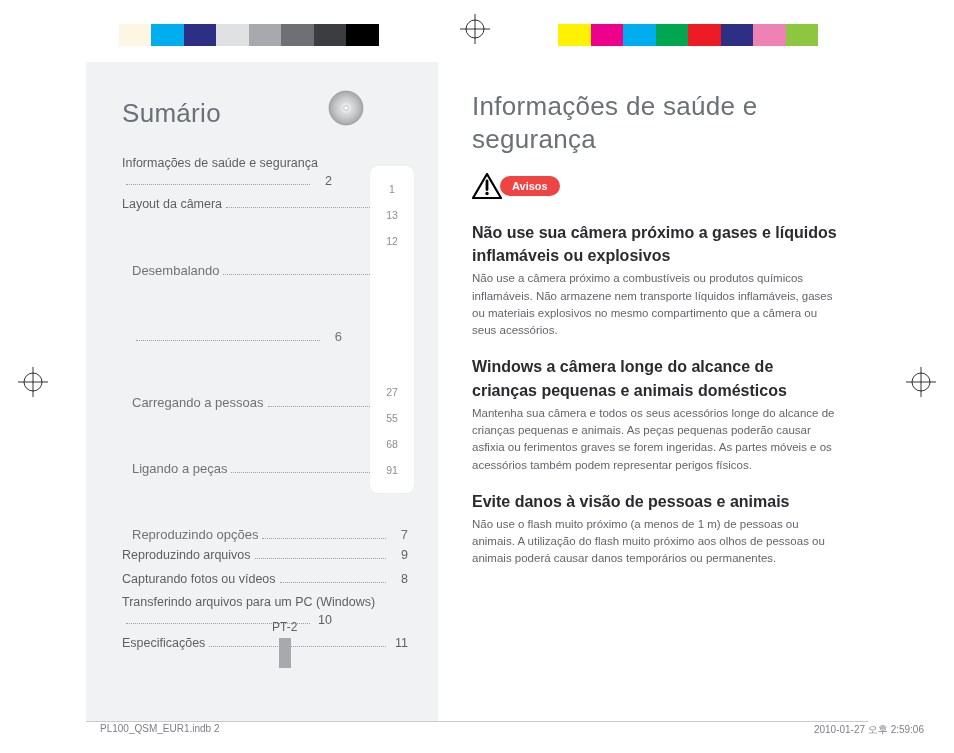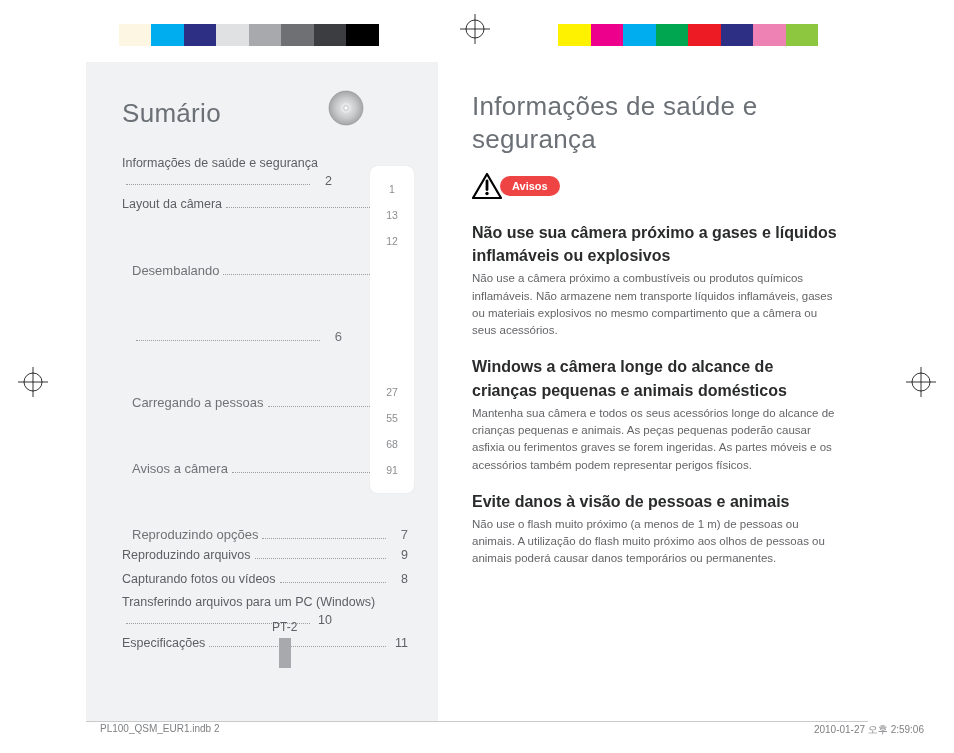--- a/index.html
+++ b/index.html
@@ -142,21 +142,21 @@
               <span class="toc-dots"></span>
               <span class="toc-page">6</span>
             </div>
           </div>
           <div class="toc-row sub">
             <span class="toc-label">Carregando a pessoas</span>
             <span class="toc-dots"></span>
             <span class="toc-page">6</span>
           </div>
           <div class="toc-row sub">
-            <span class="toc-label">Avisos a câmera</span>
+            <span class="toc-label">Ligando a peças</span>
             <span class="toc-dots"></span>
             <span class="toc-page">7</span>
           </div>
           <div class="toc-row sub">
             <span class="toc-label">Reproduzindo opções</span>
             <span class="toc-dots"></span>
             <span class="toc-page">7</span>
           </div>
           <div class="toc-row">
             <span class="toc-label">Reproduzindo arquivos</span>

